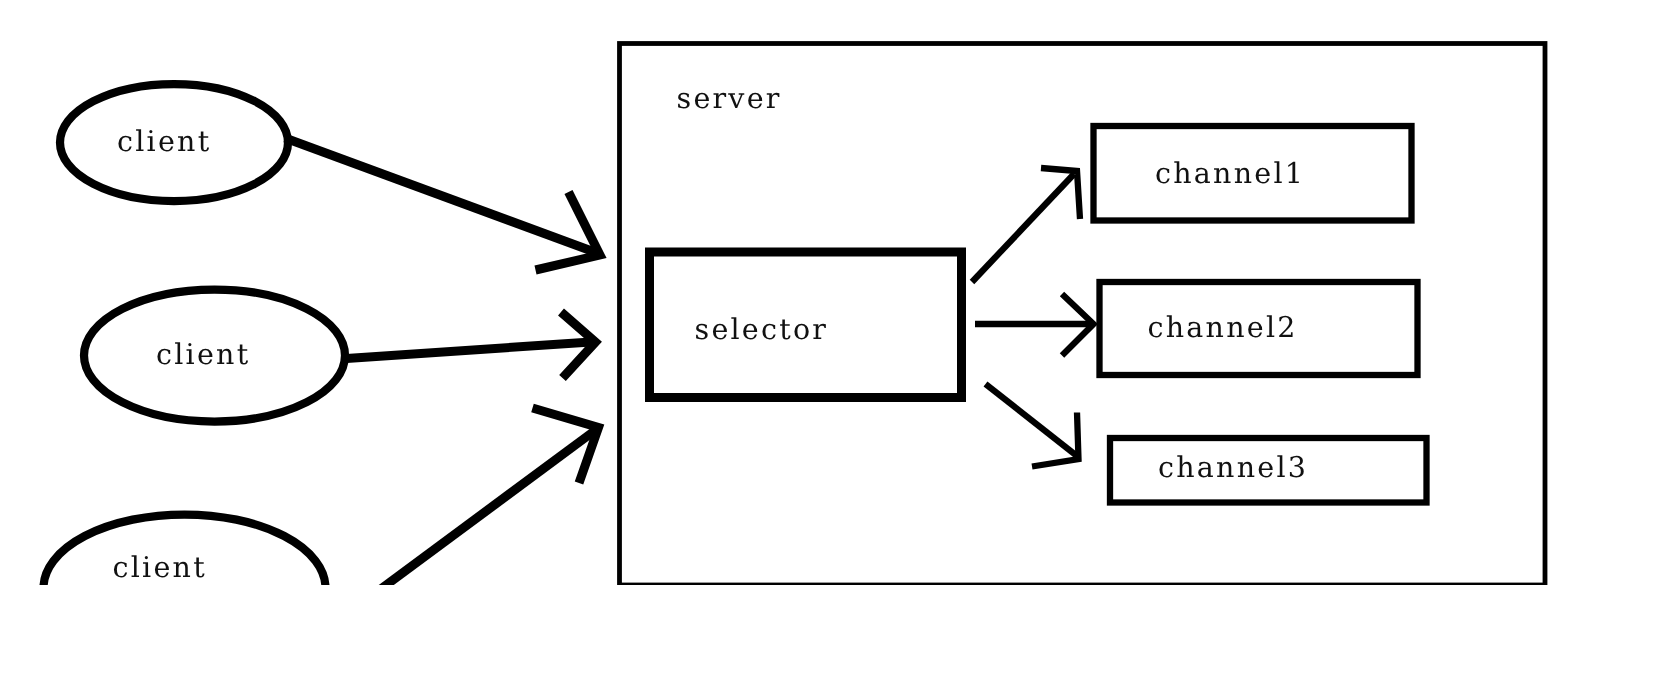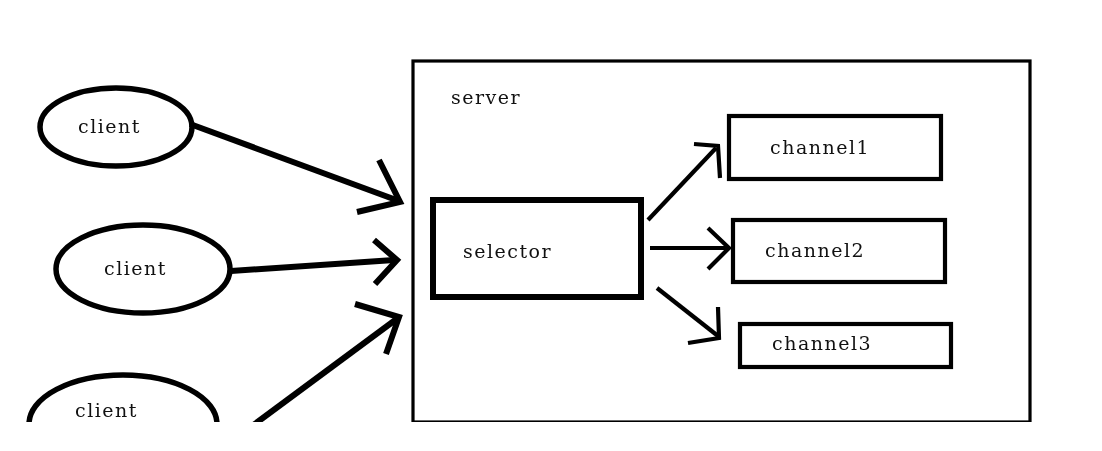--- a/index.html
+++ b/index.html
@@ -7,21 +7,20 @@
     padding: 0;
     background: #ffffff;
   }
   #canvas {
     position: relative;
     width: 1102px;
     height: 390px;
     background: #ffffff;
     overflow: hidden;
     font-family: "DejaVu Serif", "Liberation Serif", serif;
-    margin-top: 32px;
   }
   #diagram-svg {
     position: absolute;
     left: 0;
     top: 0;
     width: 1102px;
     height: 451px;
   }
   .node-label {
     font-family: "DejaVu Serif", "Liberation Serif", serif;

